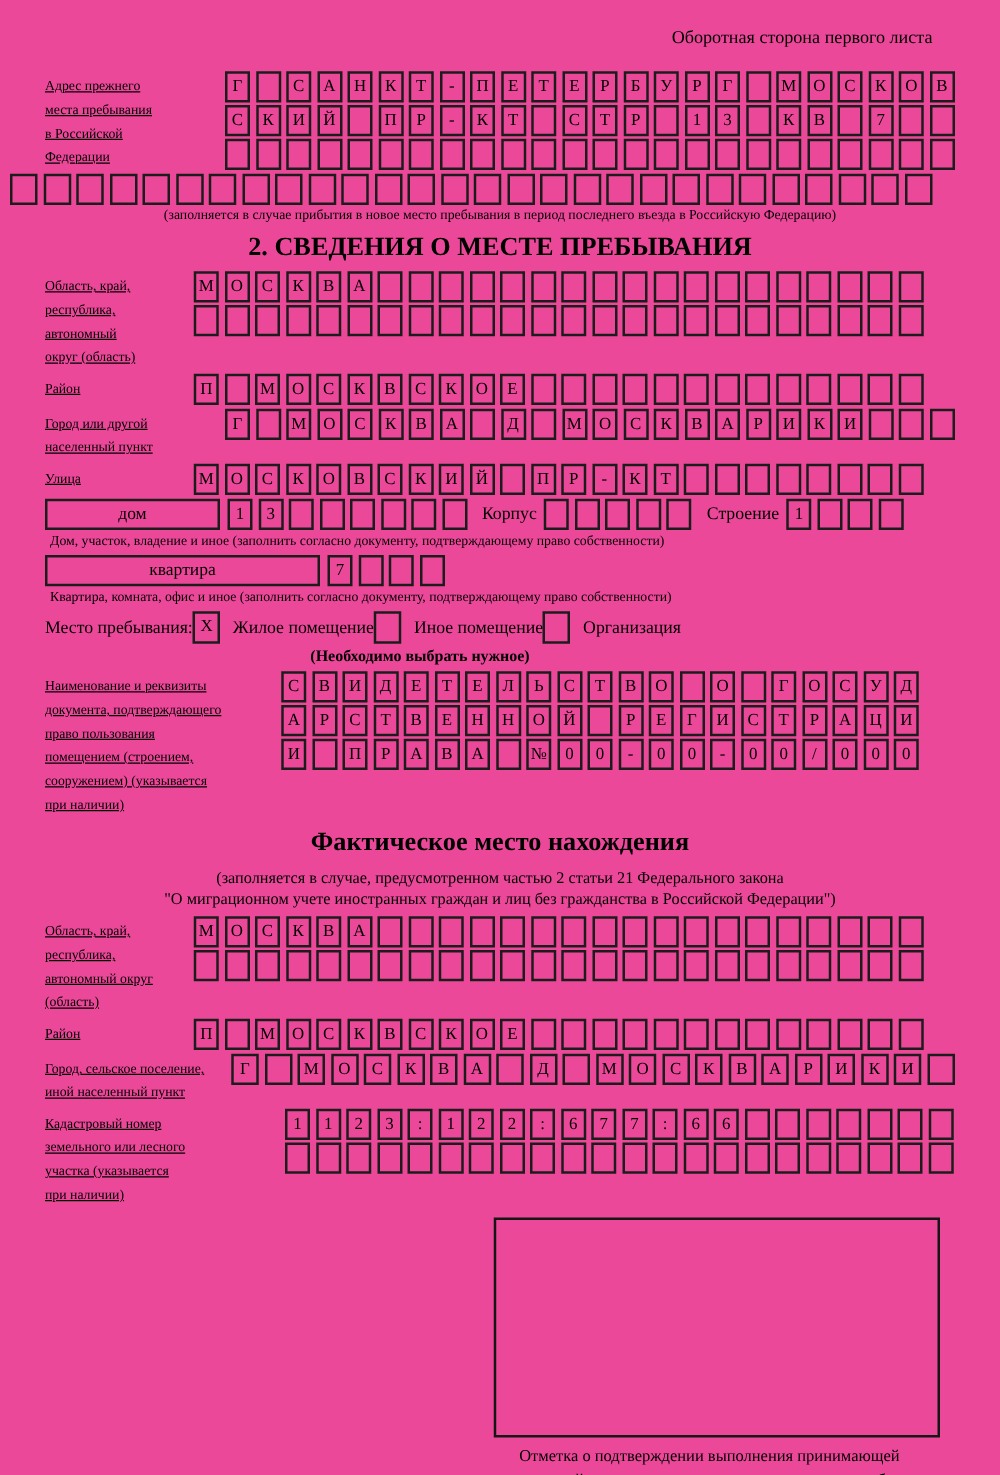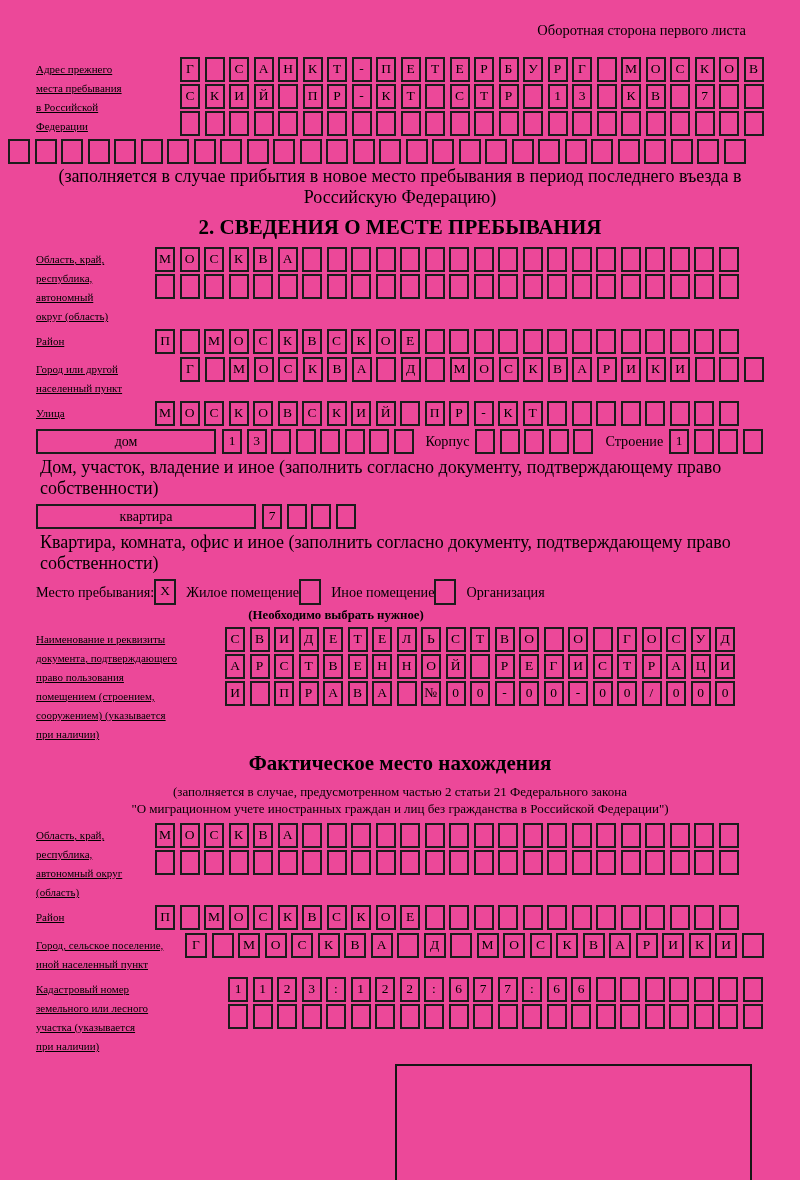--- a/index.html
+++ b/index.html
@@ -16,21 +16,21 @@
   .cellcol { display:flex; flex-direction:column; gap:2px; }
   .cells { display:flex; gap:4.5px; flex-wrap:nowrap; }
   .cell {
     flex:0 0 20px; width:20px; height:25px; box-sizing:border-box;
     border:2px solid #1c1c1c; text-align:center;
     font-size:13.5px; line-height:20px; overflow:hidden;
   }
   .wide .cell, .fullrow .cell { flex-basis:22px; width:22px; }
   .fullrow { margin-left:-28px; margin-bottom:2px; }
 
-  .note { text-align:center; font-size:18px; margin:2px 0 5px 0; }
+  .note { text-align:center; font-size:11px; margin:2px 0 5px 0; }
   .h-bold { text-align:center; font-weight:bold; font-size:21px; margin:7px 0 7px 0; }
 
   .longbox {
     box-sizing:border-box; border:2px solid #1c1c1c; height:25px;
     text-align:center; font-size:14px; line-height:21px; flex:0 0 auto;
   }
   .inline-lbl { font-size:14.2px; line-height:25px; flex:0 0 auto; }
 
   .opt { display:flex; align-items:center; gap:10px; }
   .opt .cell { height:26px; flex-basis:22px; width:22px; }
@@ -317,21 +317,21 @@
         <div class="cell"></div>
         <div class="cell"></div>
         <div class="cell"></div>
         <div class="cell"></div>
         <div class="cell"></div>
         <div class="cell"></div>
       </div>
   </div>
 
   <div class="row" style="align-items:center">
-    <div class="longbox" style="width:180px">дом</div>
+    <div class="longbox" style="width:140px">дом</div>
     <div class="gap6"></div>
     <div class="cells">
         <div class="cell">1</div>
         <div class="cell">3</div>
         <div class="cell"></div>
         <div class="cell"></div>
         <div class="cell"></div>
         <div class="cell"></div>
         <div class="cell"></div>
         <div class="cell"></div>

